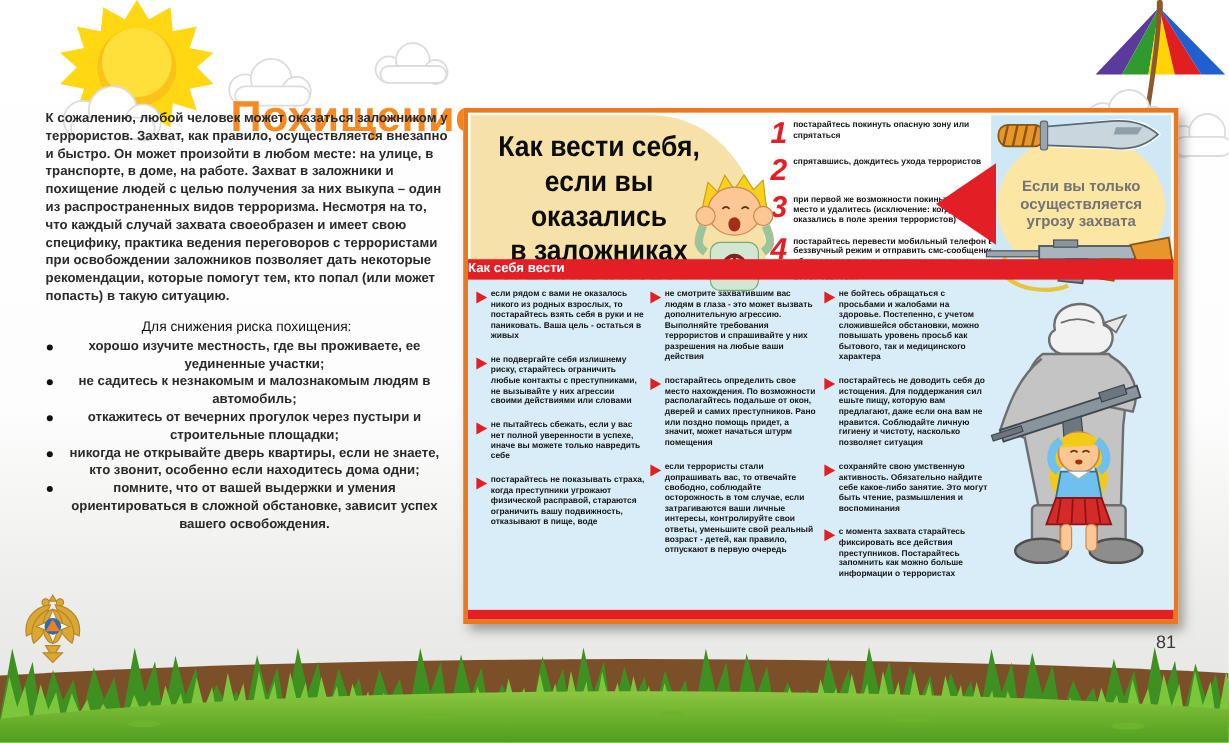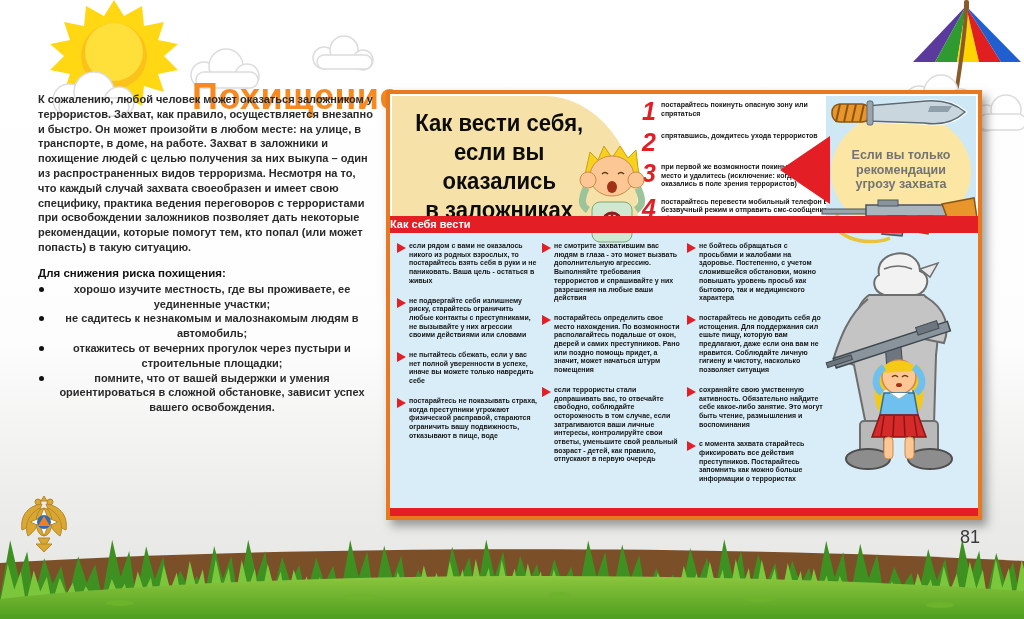--- a/index.html
+++ b/index.html
@@ -3,25 +3,25 @@
 <meta charset="utf-8">
 <style>
   html,body{margin:0;padding:0;}
   body{width:1024px;height:619px;overflow:hidden;font-family:"Liberation Sans",sans-serif;}
   .page{position:relative;width:1024px;height:619px;overflow:hidden;
         background:linear-gradient(180deg,#ffffff 0%,#fdfdfd 55%,#ececea 82%,#e4e4e2 100%);}
   
   .page-title{position:absolute;left:192px;top:28px;font-size:36px;font-weight:bold;color:#f6891f;letter-spacing:.5px;margin-top:48px;}
   .left-col{position:absolute;left:38px;top:92px;width:335px;color:#231f20;}
   .intro{font-size:11px;line-height:14.8px;font-weight:bold;color:#2a2a2a;}
-  .risk-heading{margin-top:12px;font-size:11.5px;font-weight:bold;color:#111;}
+  .risk-heading{margin-top:12px;font-size:11.5px;font-weight:normal;color:#111;text-align:center;}
   .risk-list{margin:3px 0 0 0;padding:0;list-style:none;text-align:center;}
   .risk-list li{position:relative;padding-left:13px;font-size:11px;line-height:14.8px;font-weight:bold;color:#2a2a2a;}
   .risk-list li::before{content:"";position:absolute;left:1px;top:5px;width:5px;height:5px;border-radius:50%;background:#111;}
-  .page-number{position:absolute;right:44px;top:527px;font-size:18px;color:#3a3a3a;}
+  .page-number{position:absolute;right:44px;top:527px;font-size:15px;color:#3a3a3a;}
   
   .poster{position:absolute;left:386px;top:90px;width:596px;height:430px;box-sizing:border-box;
           border:4px solid #e8791e;background:#ffffff;box-shadow:5px 6px 9px rgba(70,70,70,.5), inset 0 0 0 2px #fff;
           display:flex;flex-direction:column;}
   .poster-top{position:relative;height:122px;background:#fff;flex:none;}
   .title-blob{position:absolute;left:2px;top:2px;width:246px;height:148px;background:#f6e2a8;
               border-top-right-radius:120px 150px;border-bottom-right-radius:40px;}
   .poster-title{position:absolute;left:8px;top:14px;width:220px;text-align:center;color:#0c0c0c;
                 font-size:24px;line-height:29px;font-weight:bold;transform:scaleX(.92);transform-origin:left;}
   .steps{position:absolute;left:252px;top:5px;width:188px;display:flex;flex-direction:column;gap:7px;}
@@ -109,20 +109,21 @@
 
   <div class="page-title">Похищение</div>
 
   <div class="left-col">
     <div class="intro">К сожалению, любой человек может оказаться заложником у террористов. Захват, как правило, осуществляется внезапно и быстро. Он может произойти в любом месте: на улице, в транспорте, в доме, на работе. Захват в заложники и похищение людей с целью получения за них выкупа – один из распространенных видов терроризма. Несмотря на то, что каждый случай захвата своеобразен и имеет свою специфику, практика ведения переговоров с террористами при освобождении заложников позволяет дать некоторые рекомендации, которые помогут тем, кто попал (или может попасть) в такую ситуацию.</div>
     <div class="risk-heading">Для снижения риска похищения:</div>
     <ul class="risk-list">
       <li>хорошо изучите местность, где вы проживаете, ее уединенные участки;</li>
       <li>не садитесь к незнакомым и малознакомым людям в автомобиль;</li>
       <li>откажитесь от вечерних прогулок через пустыри и строительные площадки;</li>
+      <li>никогда не открывайте дверь квартиры, если не знаете, кто звонит, особенно если находитесь дома одни;</li>
       <li>помните, что от вашей выдержки и умения ориентироваться в сложной обстановке, зависит успех вашего освобождения.</li>
     </ul>
   </div>
 
   <div class="poster">
     <div class="poster-top">
       <div class="title-blob"></div>
       <div class="poster-title">
         <div>Как вести себя,</div>
         <div>если вы оказались</div>
@@ -161,21 +162,21 @@
           <span class="num">4</span>
           <span class="txt">постарайтесь перевести мобильный телефон в беззвучный режим и отправить смс-сообщение об угрозе родным с ориентировочным адресом местонахождения. Сотрите это сообщение после отправки</span>
         </div>
       </div>
 
       <div class="threat-panel">
         <div class="threat-arrow"></div>
         <div class="threat-circle"></div>
         <div class="threat-text">
           <div>Если вы только</div>
-          <div>рекомендации</div>
+          <div>осуществляется</div>
           <div>угрозу захвата</div>
         </div>
         <svg class="knife" viewBox="0 0 150 56">
           <g stroke="#ffffff" stroke-width="5" fill="none">
             <path d="M8 26 L40 20 L100 14 Q124 12 138 24 Q124 38 98 34 L40 32 Z"></path>
           </g>
           <path d="M40 18 L100 13 Q124 11 139 24 Q123 39 98 35 L40 33 Z" fill="#c9d6de" stroke="#5a6a74" stroke-width="1.5"></path>
           <path d="M104 18 h22 l-4 6 h-20 Z" fill="#8fa0aa"></path>
           <rect x="6" y="16" width="38" height="18" rx="8" fill="#e8952c" stroke="#8a5512" stroke-width="1.5"></rect>
           <path d="M14 16 l-4 18 M22 16 l-4 18 M30 16 l-4 18 M38 16 l-4 18" stroke="#8a5512" stroke-width="2"></path>

